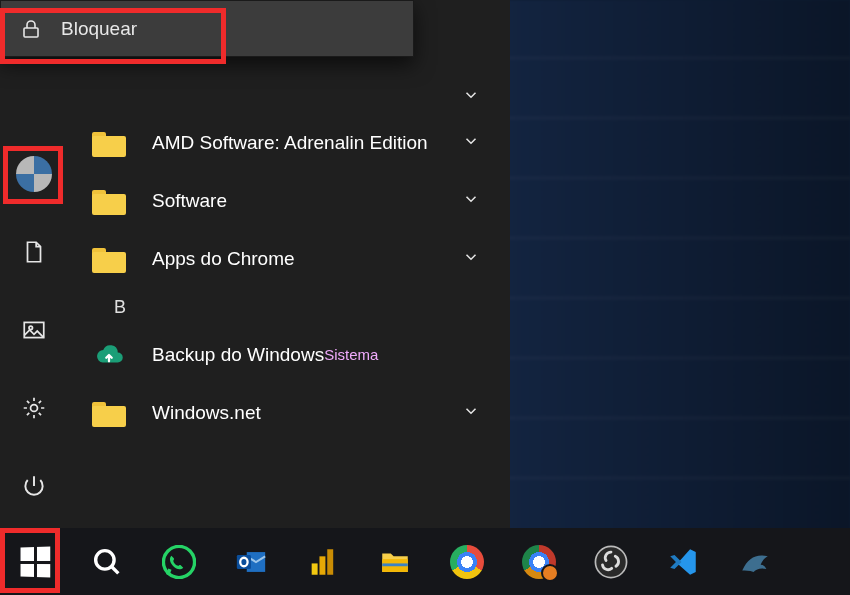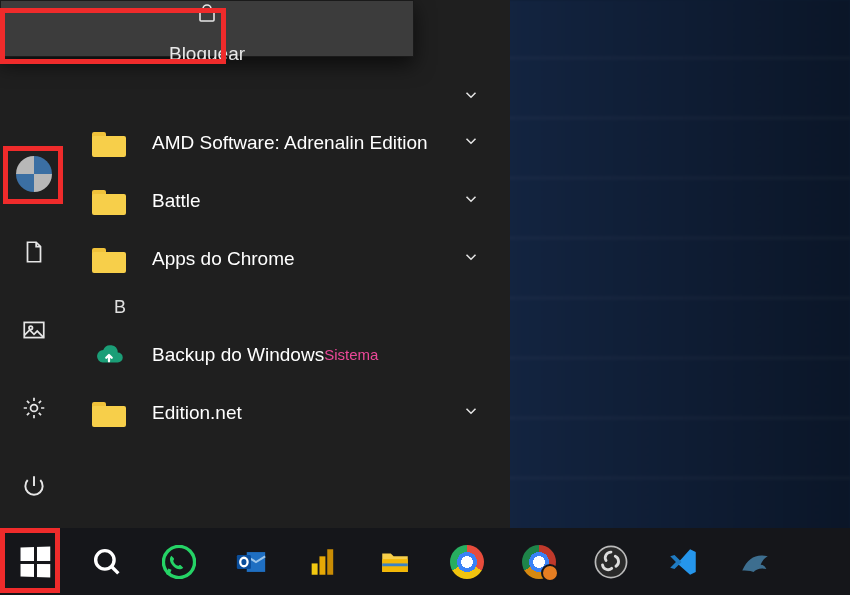--- a/index.html
+++ b/index.html
@@ -65,21 +65,20 @@
     height: 55px;
     display: flex;
     align-items: center;
     gap: 18px;
     padding: 0 18px;
     font-size: 19px;
     color: #e8e8e8;
   }
   .user-popup .menu-row.hover {
     background: #3c3c3c;
-    flex-direction: column;
   }
   .user-popup .menu-row svg { width: 24px; height: 24px; flex-shrink: 0; }
 
   .app-list {
     position: absolute;
     top: 80px;
     left: 0; right: 0;
   }
   .app-row {
     height: 58px;
@@ -108,21 +107,21 @@
   .cloud-icon {
     width: 34px; height: 28px; display:flex; align-items:center; justify-content:center;
   }
   .letter-head {
     height: 38px;
     display:flex; align-items:center;
     padding-left: 46px;
     font-size: 18px;
     color: #e0e0e0;
   }
-  .subtitle { font-size: 15px; color: #ec4899; margin-top:2px; }
+  .subtitle { font-size: 15px; color: #f0abfc; margin-top:2px; }
   .two-line { display:flex; flex-direction:row; line-height:1.15; }
 
   .chev svg { width:18px; height:18px; }
 
   .hl-red {
     position: absolute;
     border: 5px solid #ef2b2b;
     pointer-events: none;
     z-index: 20;
   }
@@ -238,21 +237,21 @@
         <span>AMD Software: Adrenalin Edition</span>
         <span class="chev">
           <svg viewBox="0 0 24 24" fill="none" stroke="#e6e6e6" stroke-width="2">
               <path d="M6 9l6 6 6-6"></path>
             </svg>
         </span>
       </div>
 
       <div class="app-row">
         <div class="folder-icon"></div>
-        <span>Battle</span>
+        <span>Software</span>
         <span class="chev">
           <svg viewBox="0 0 24 24" fill="none" stroke="#e6e6e6" stroke-width="2">
               <path d="M6 9l6 6 6-6"></path>
             </svg>
         </span>
       </div>
 
       <div class="app-row">
         <div class="folder-icon"></div>
         <span>Apps do Chrome</span>
@@ -275,21 +274,21 @@
           </svg>
         </div>
         <div class="two-line">
           <span>Backup do Windows</span>
           <span class="subtitle">Sistema</span>
         </div>
       </div>
 
       <div class="app-row">
         <div class="folder-icon"></div>
-        <span>Edition.net</span>
+        <span>Windows.net</span>
         <span class="chev">
           <svg viewBox="0 0 24 24" fill="none" stroke="#e6e6e6" stroke-width="2">
               <path d="M6 9l6 6 6-6"></path>
             </svg>
         </span>
       </div>
     </div>
   </div>
 </div>
 

